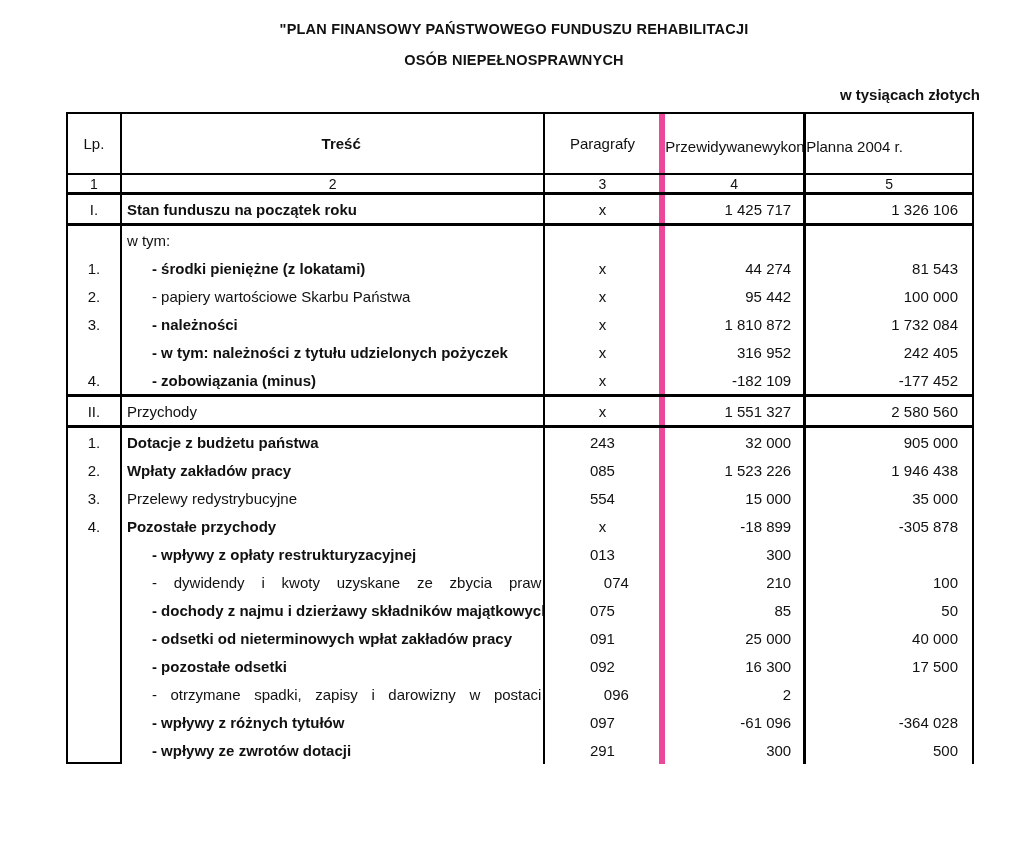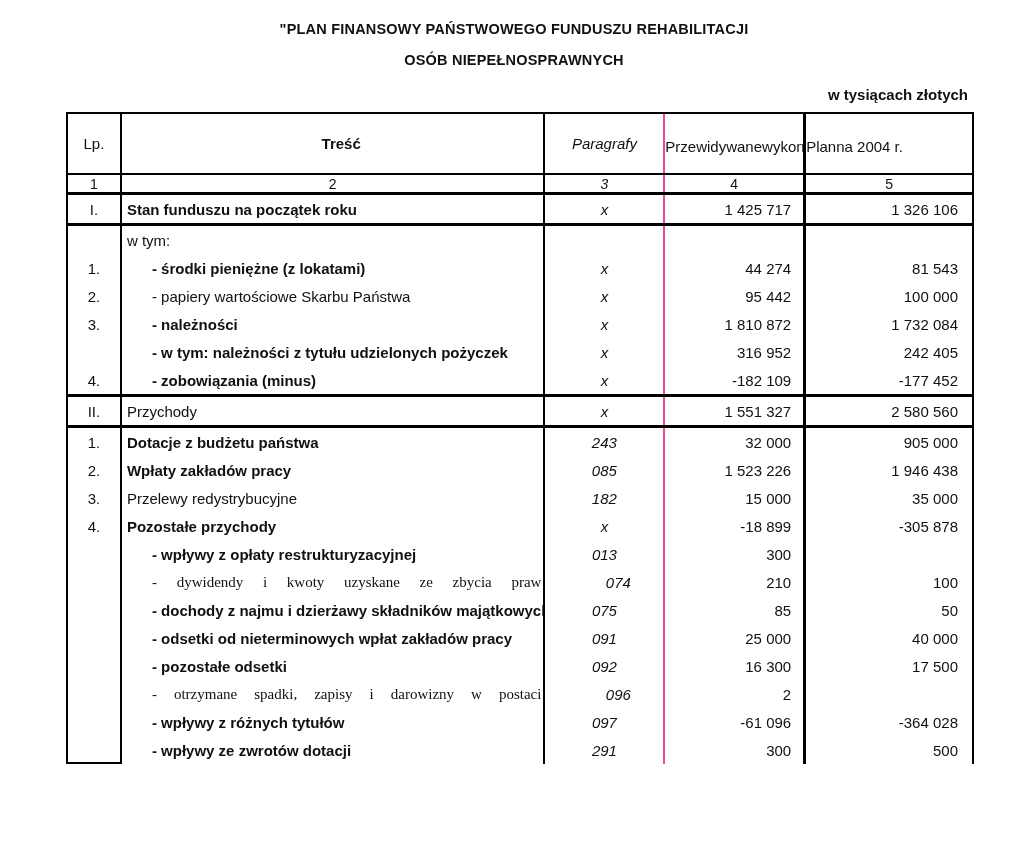--- a/index.html
+++ b/index.html
@@ -7,36 +7,36 @@
   body{
     width:1028px;height:859px;position:relative;
     font-family:"Liberation Sans","DejaVu Sans",sans-serif;
     color:#111;
     -webkit-font-smoothing:antialiased;
   }
   .titles{padding-top:22px;text-align:center;}
   .title-line{font-size:14.5px;font-weight:bold;letter-spacing:.2px;line-height:1.0;color:#111;}
   .title-line + .title-line{margin-top:16px;}
   .unit-note{
-    position:absolute;top:86px;right:60px;
+    position:absolute;top:86px;right:48px;
     font-size:15px;font-weight:bold;color:#111;
   }
   .doc-table{
     position:absolute;left:66px;top:112px;width:908px;
     border:2px solid #000;border-bottom:none;
     box-sizing:border-box;background:#fff;
   }
   .row{display:flex;height:28px;}
   .cell{
     box-sizing:border-box;display:flex;align-items:center;
     font-size:15px;overflow:hidden;white-space:nowrap;
   }
   .c-lp{width:54px;justify-content:center;border-right:2px solid #000;}
   .c-tresc{width:424px;padding-left:5px;border-right:2px solid #000;}
-  .c-par{width:120px;justify-content:center;border-right:2px solid #ec4899;font-style:italic;}
+  .c-par{width:120px;justify-content:center;border-right:6px solid #ec4899;}
   .c-v4{width:141px;justify-content:flex-end;padding-right:12px;border-right:3px solid #000;}
   .c-v5{width:166px;justify-content:flex-end;padding-right:14px;}
   .bold{font-weight:bold;}
   .indent{padding-left:30px;}
   
   .header-row{height:59px;}
   .header-row .cell{justify-content:center;}
   .header-row .c-v4,.header-row .c-v5{
     flex-direction:row;align-items:center;justify-content:flex-start;
     padding:5px 0 0 0;line-height:17px;
@@ -47,21 +47,20 @@
   
   .section{border-top:3px solid #000;}
   .section .row{height:28px;}
   .group-label{height:34px;}
   .twoline{height:57px;}
   .twoline .c-tresc{display:block;padding-top:1px;white-space:normal;}
   .twoline .c-tresc .line1{
     display:block;line-height:27px;
     text-align:justify;text-align-last:justify;
     padding-right:2px;
-    font-family:Liberation Serif, serif;
   }
   .twoline .c-par,.twoline .c-v4,.twoline .c-v5{
     align-items:flex-end;padding-bottom:5px;padding-left:28px;
   }
   
   .section:last-of-type .row:last-child .c-lp{border-bottom:2px solid #000;}
 </style>
 </head>
 <body>
 
@@ -269,21 +268,21 @@
           </div>
         </div>
         <div class="row">
           <div class="cell c-lp">
             <span>3.</span>
           </div>
           <div class="cell c-tresc">
             <span>Przelewy redystrybucyjne</span>
           </div>
           <div class="cell c-par">
-            <span>182</span>
+            <span>554</span>
           </div>
           <div class="cell c-v4">
             <span>15 000</span>
           </div>
           <div class="cell c-v5">
             <span>35 000</span>
           </div>
         </div>
         <div class="row">
           <div class="cell c-lp">

